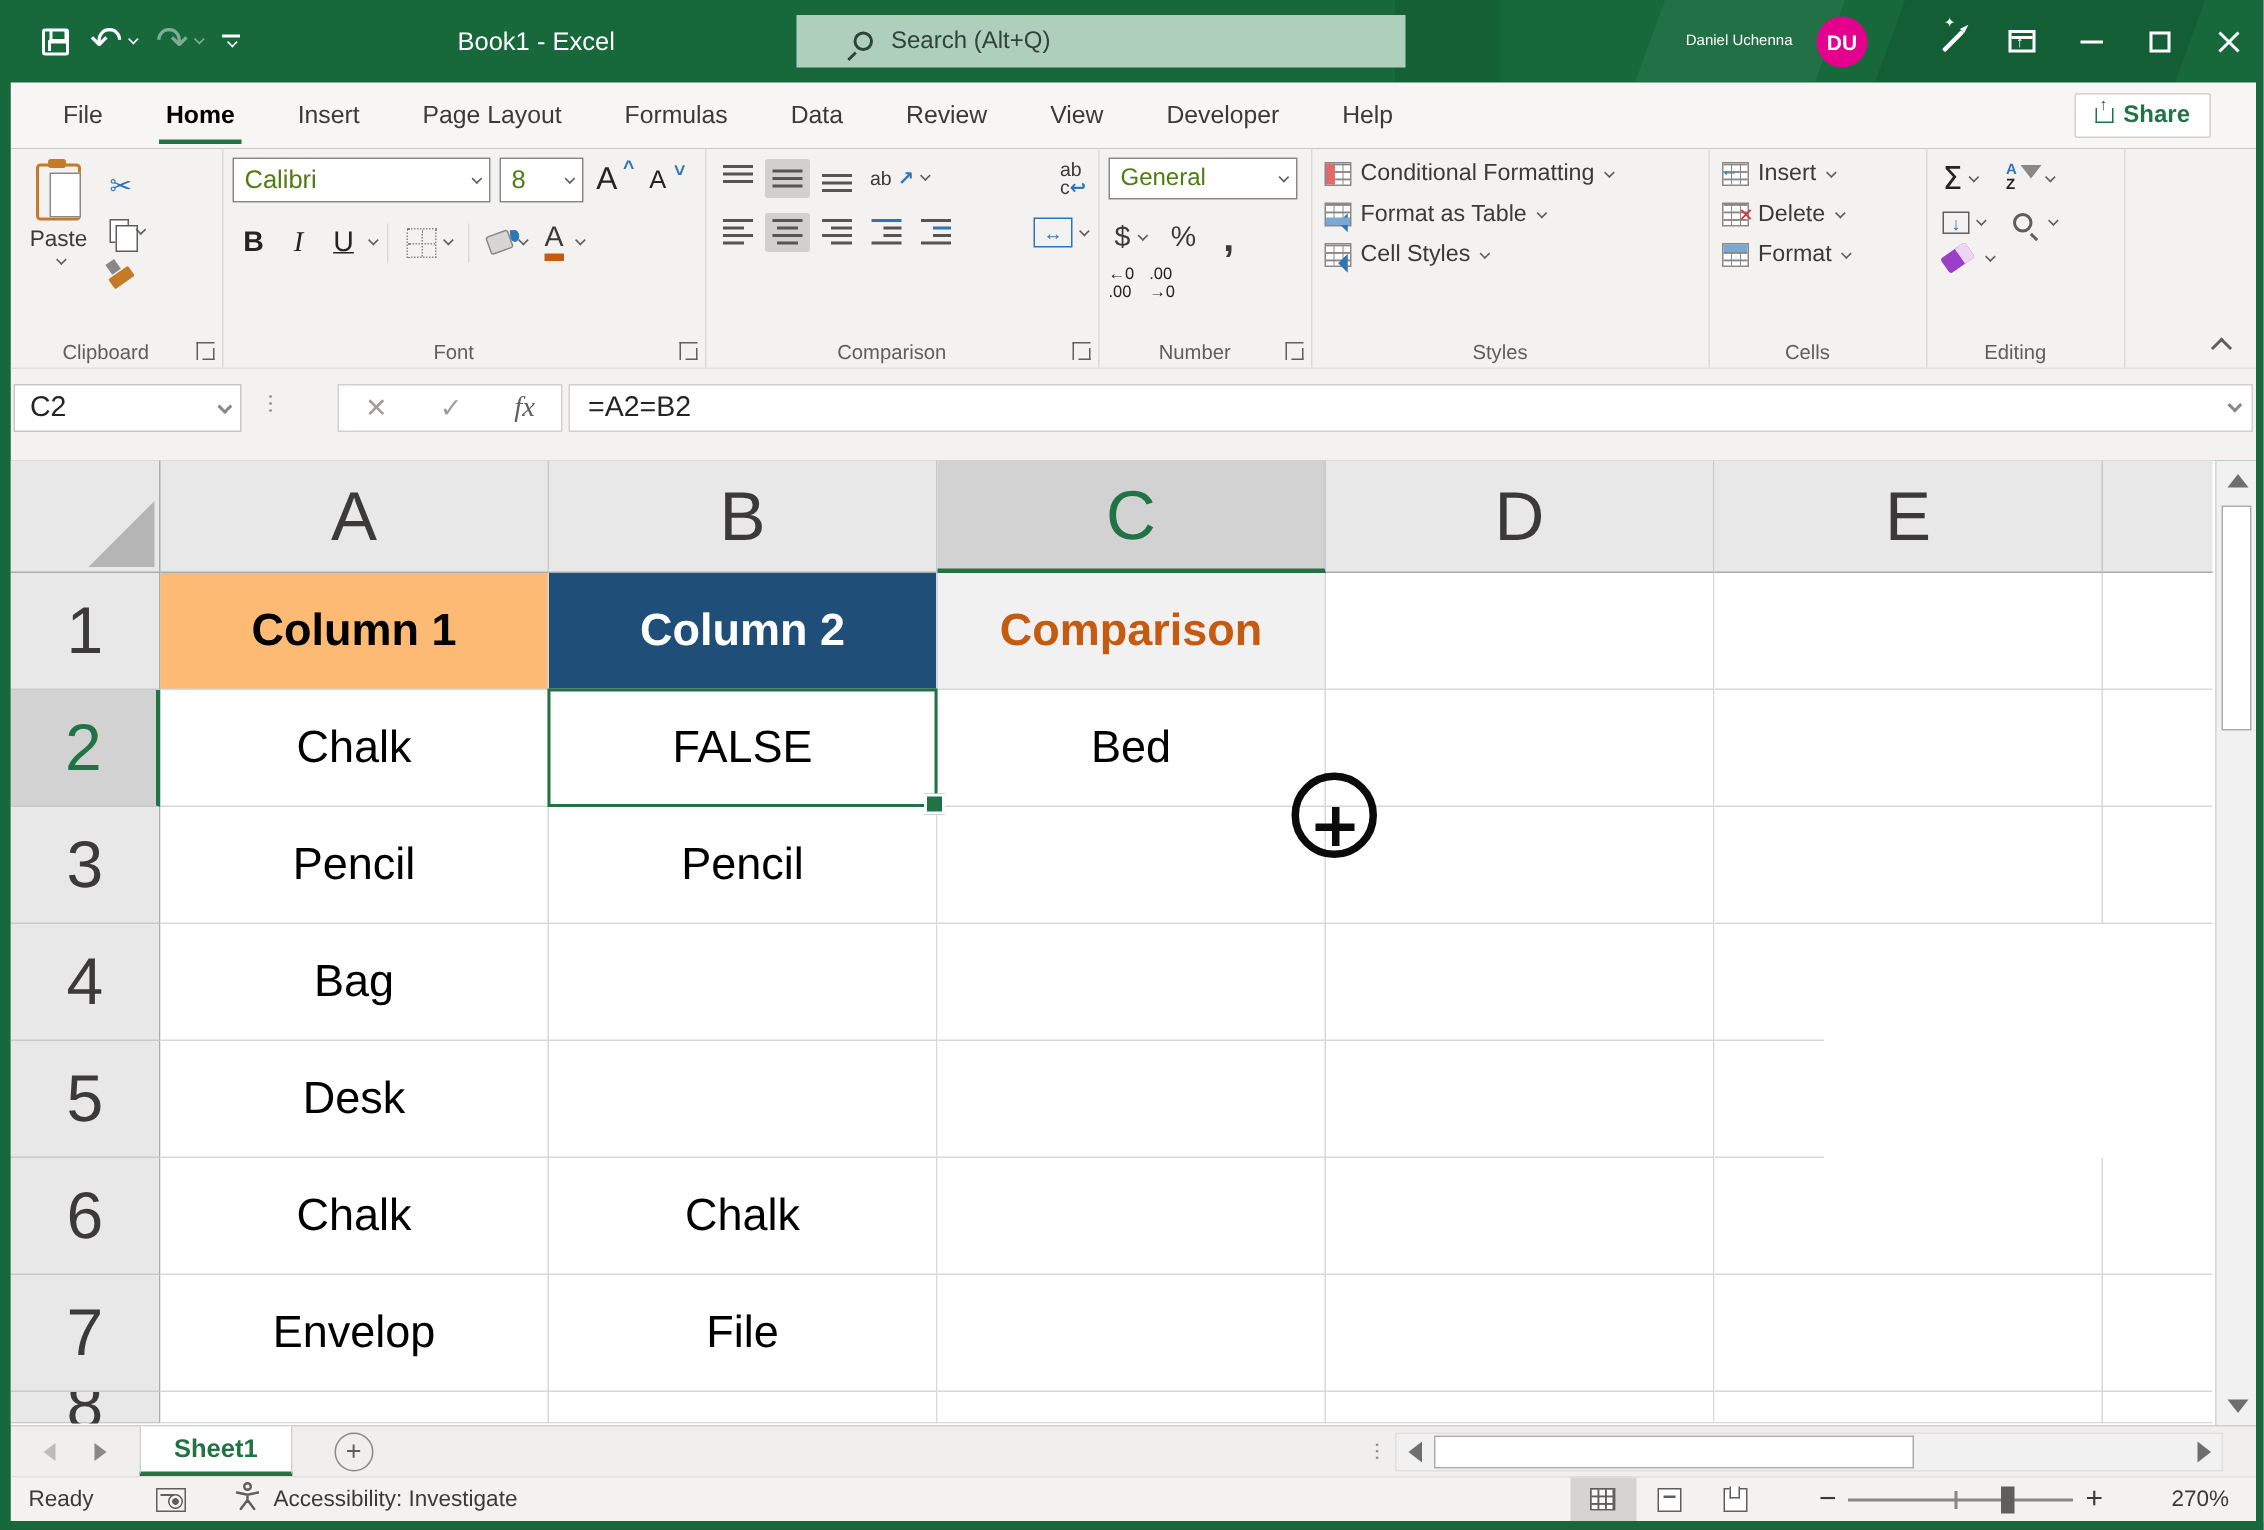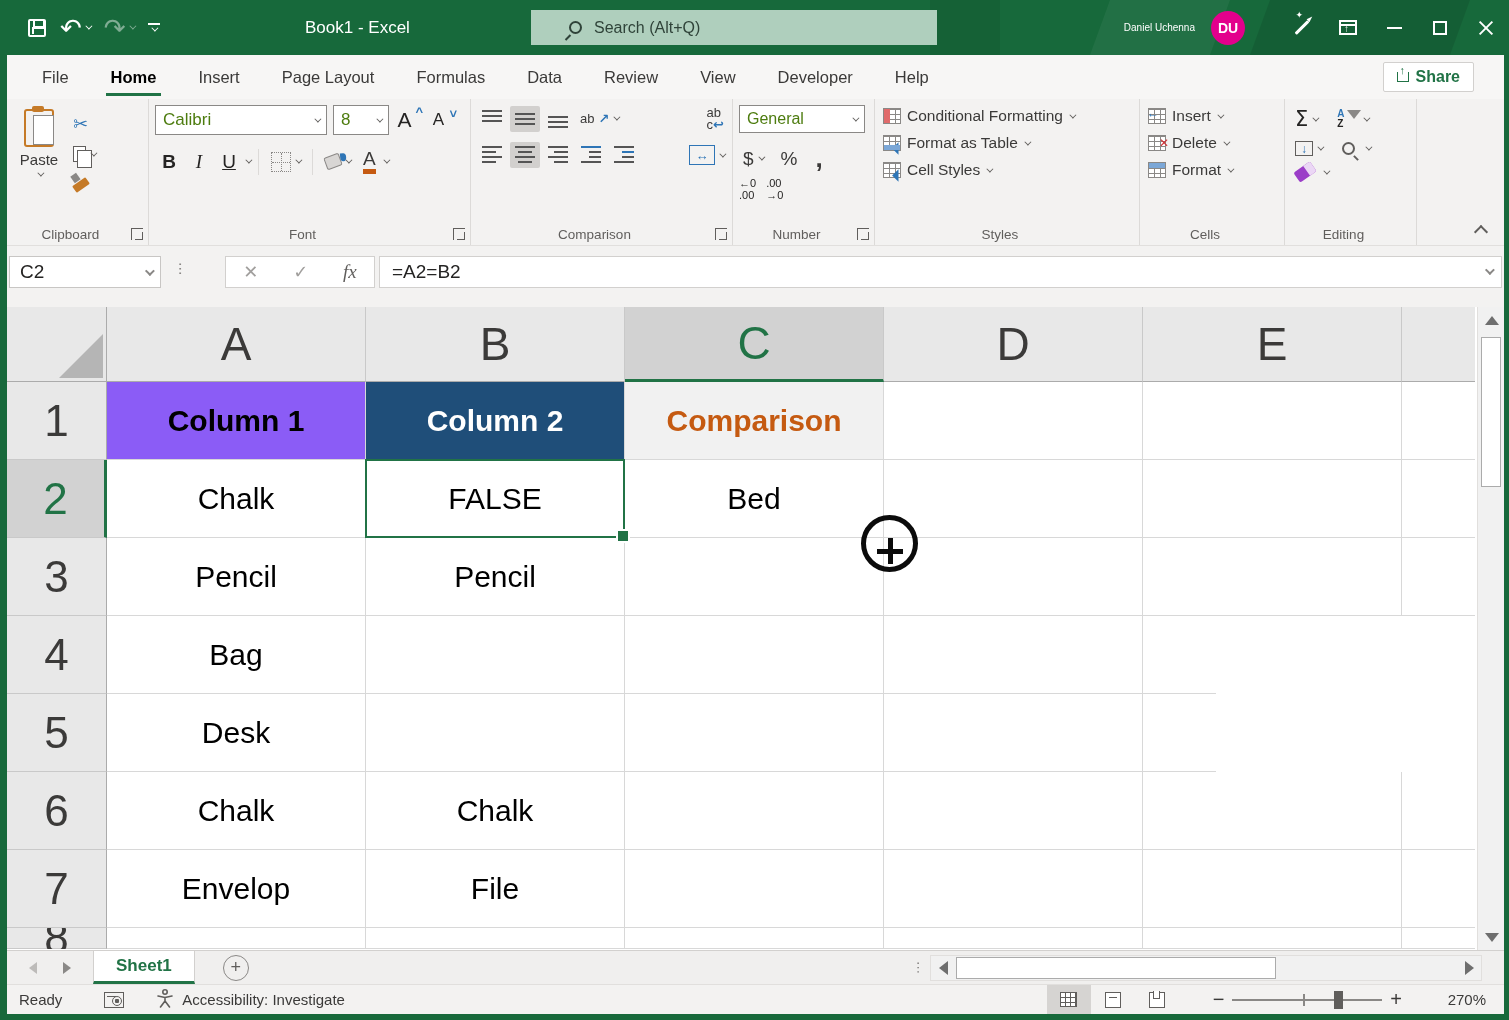--- a/index.html
+++ b/index.html
@@ -538,21 +538,21 @@
         <div class="corner"></div>
         <div class="colhdr">A</div>
         <div class="colhdr">B</div>
         <div class="colhdr selhdr">C</div>
         <div class="colhdr">D</div>
         <div class="colhdr">E</div>
         <div class="colhdr partial"></div>
       </div>
       <div class="grow">
         <div class="rowhdr">1</div>
-        <div class="cell" style="background: #8b5cf6; color: rgb(0, 0, 0); font-weight: bold; text-align: center;">Column 1</div>
+        <div class="cell" style="background: #fdba74; color: rgb(0, 0, 0); font-weight: bold; text-align: center;">Column 1</div>
         <div class="cell" style="background: rgb(31, 78, 121); color: rgb(255, 255, 255); font-weight: bold;">Column 2</div>
         <div class="cell" style="background: rgb(241, 241, 241); color: rgb(197, 90, 17); font-weight: bold;">Comparison</div>
         <div class="cell"></div>
         <div class="cell"></div>
         <div class="cell partial"></div>
       </div>
       <div class="grow">
         <div class="rowhdr selhdr">2</div>
         <div class="cell">Chalk</div>
         <div class="cell selcell">FALSE</div>

